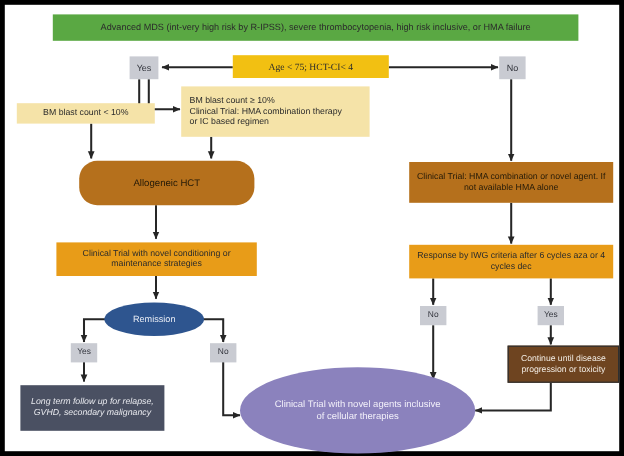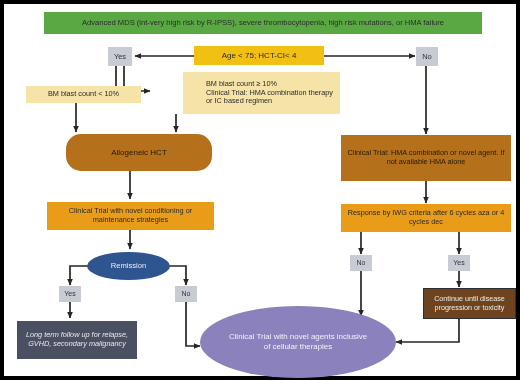--- a/index.html
+++ b/index.html
@@ -31,25 +31,24 @@
     align-items: center;
     justify-content: center;
     text-align: center;
     line-height: 1.22;
     white-space: pre-line;
     padding: 2px 4px;
   }
   .node.left-align {
     justify-content: flex-start;
     text-align: left;
-    padding-left: 23px;
-    margin-left: 32px;
+    padding-left: 7px;
   }
   .green   { background: #5aa843; color: #2b2b2b; }
-  .gold    { background: #f2c012; color: #2b2b2b; }
+  .gold    { background: #f2c012; color: #2b2b2b; font-family: Liberation Serif, serif; }
   .orange  { background: #e89c18; color: #2b2b2b; text-align: center; }
   .cream   { background: #f5e3a8; color: #2b2b2b; }
   .brown   { background: #b5701c; color: #241a08; }
   .darkbrown { background: #6e4420; color: #f2ece4; border: 1px solid #2f2f2f; }
   .slate   { background: #4a5062; color: #e8e9ee; }
   .graybox { background: #c9cbd2; color: #32343c; }
   .ellipse-blue   { background: #2e558f; color: #e9edf5; border-radius: 50%; }
   .ellipse-purple { background: #8b82bd; color: #f3f1fa; border-radius: 50%; }
 
   svg.links {
@@ -107,47 +106,47 @@
         <path d="M455,228 L455,250"></path>
 
         <path d="M357,267 L357,312"></path>
 
         <path d="M455,267 L455,283"></path>
 
         <path d="M455,315 L455,338 L392,338"></path>
       </g>
     </svg>
 
-    <div class="node green" style="left:40px; top:8px; width:438px; height:22px; font-size:7.6px;">Advanced MDS (int-very high risk by R-IPSS), severe thrombocytopenia, high risk mutations, or HMA failure</div>
+    <div class="node green" style="left:40px; top:8px; width:438px; height:22px; font-size:7.6px;">Advanced MDS (int-very high risk by R-IPSS), severe thrombocytopenia, high risk inclusive, or HMA failure</div>
 
     <div class="node gold" style="left:190px; top:42px; width:130px; height:19px; font-size:8px;">Age &lt; 75; HCT-CI&lt; 4</div>
 
     <div class="node graybox" style="left:104px; top:43px; width:24px; height:19px; font-size:7.5px;">Yes</div>
 
     <div class="node graybox" style="left:412px; top:43px; width:22px; height:19px; font-size:7.5px;">No</div>
 
-    <div class="node cream" style="left:22px; top:82px; width:115px; height:17px; font-size:7.3px;">BM blast count &lt; 10%</div>
+    <div class="node cream" style="left:10px; top:82px; width:115px; height:17px; font-size:7.3px;">BM blast count &lt; 10%</div>
 
     <div class="node cream left-align" style="left:147px; top:68px; width:157px; height:42px; font-size:7.3px;">BM blast count ≥ 10%
 Clinical Trial: HMA combination therapy
 or IC based regimen</div>
 
     <div class="node brown" style="left:62px; top:130px; width:146px; height:37px; font-size:8px;border-radius:15px;">Allogeneic HCT</div>
 
     <div class="node orange" style="left:43px; top:198px; width:167px; height:28px; font-size:7.3px;">Clinical Trial with novel conditioning or maintenance strategies</div>
 
     <div class="node ellipse-blue" style="left:83px; top:248px; width:83px; height:28px; font-size:7.6px;">Remission</div>
 
     <div class="node graybox" style="left:55px; top:282px; width:22px; height:16px; font-size:7px;">Yes</div>
 
     <div class="node graybox" style="left:171px; top:282px; width:22px; height:16px; font-size:7px;">No</div>
 
     <div class="node slate" style="left:13px; top:317px; width:120px; height:38px; font-size:7.3px;font-style:italic;">Long term follow up for relapse, GVHD, secondary malignancy</div>
 
-    <div class="node brown" style="left:337px; top:131px; width:170px; height:46px; font-size:7.3px;">Clinical Trial: HMA combination or novel agent. If not available HMA alone</div>
+    <div class="node brown" style="left:337px; top:131px; width:170px; height:34px; font-size:7.3px;">Clinical Trial: HMA combination or novel agent. If not available HMA alone</div>
 
     <div class="node orange" style="left:337px; top:200px; width:170px; height:28px; font-size:7.3px;">Response by IWG criteria after 6 cycles aza or 4 cycles dec</div>
 
     <div class="node graybox" style="left:346px; top:251px; width:22px; height:16px; font-size:7px;">No</div>
 
     <div class="node graybox" style="left:444px; top:251px; width:22px; height:16px; font-size:7px;">Yes</div>
 
     <div class="node darkbrown" style="left:419px; top:284px; width:93px; height:31px; font-size:7.2px;">Continue until disease progression or toxicity</div>
 
     <div class="node ellipse-purple" style="left:196px; top:302px; width:196px; height:72px; font-size:7.9px; padding:0 28px;">Clinical Trial with novel agents inclusive of cellular therapies</div>

